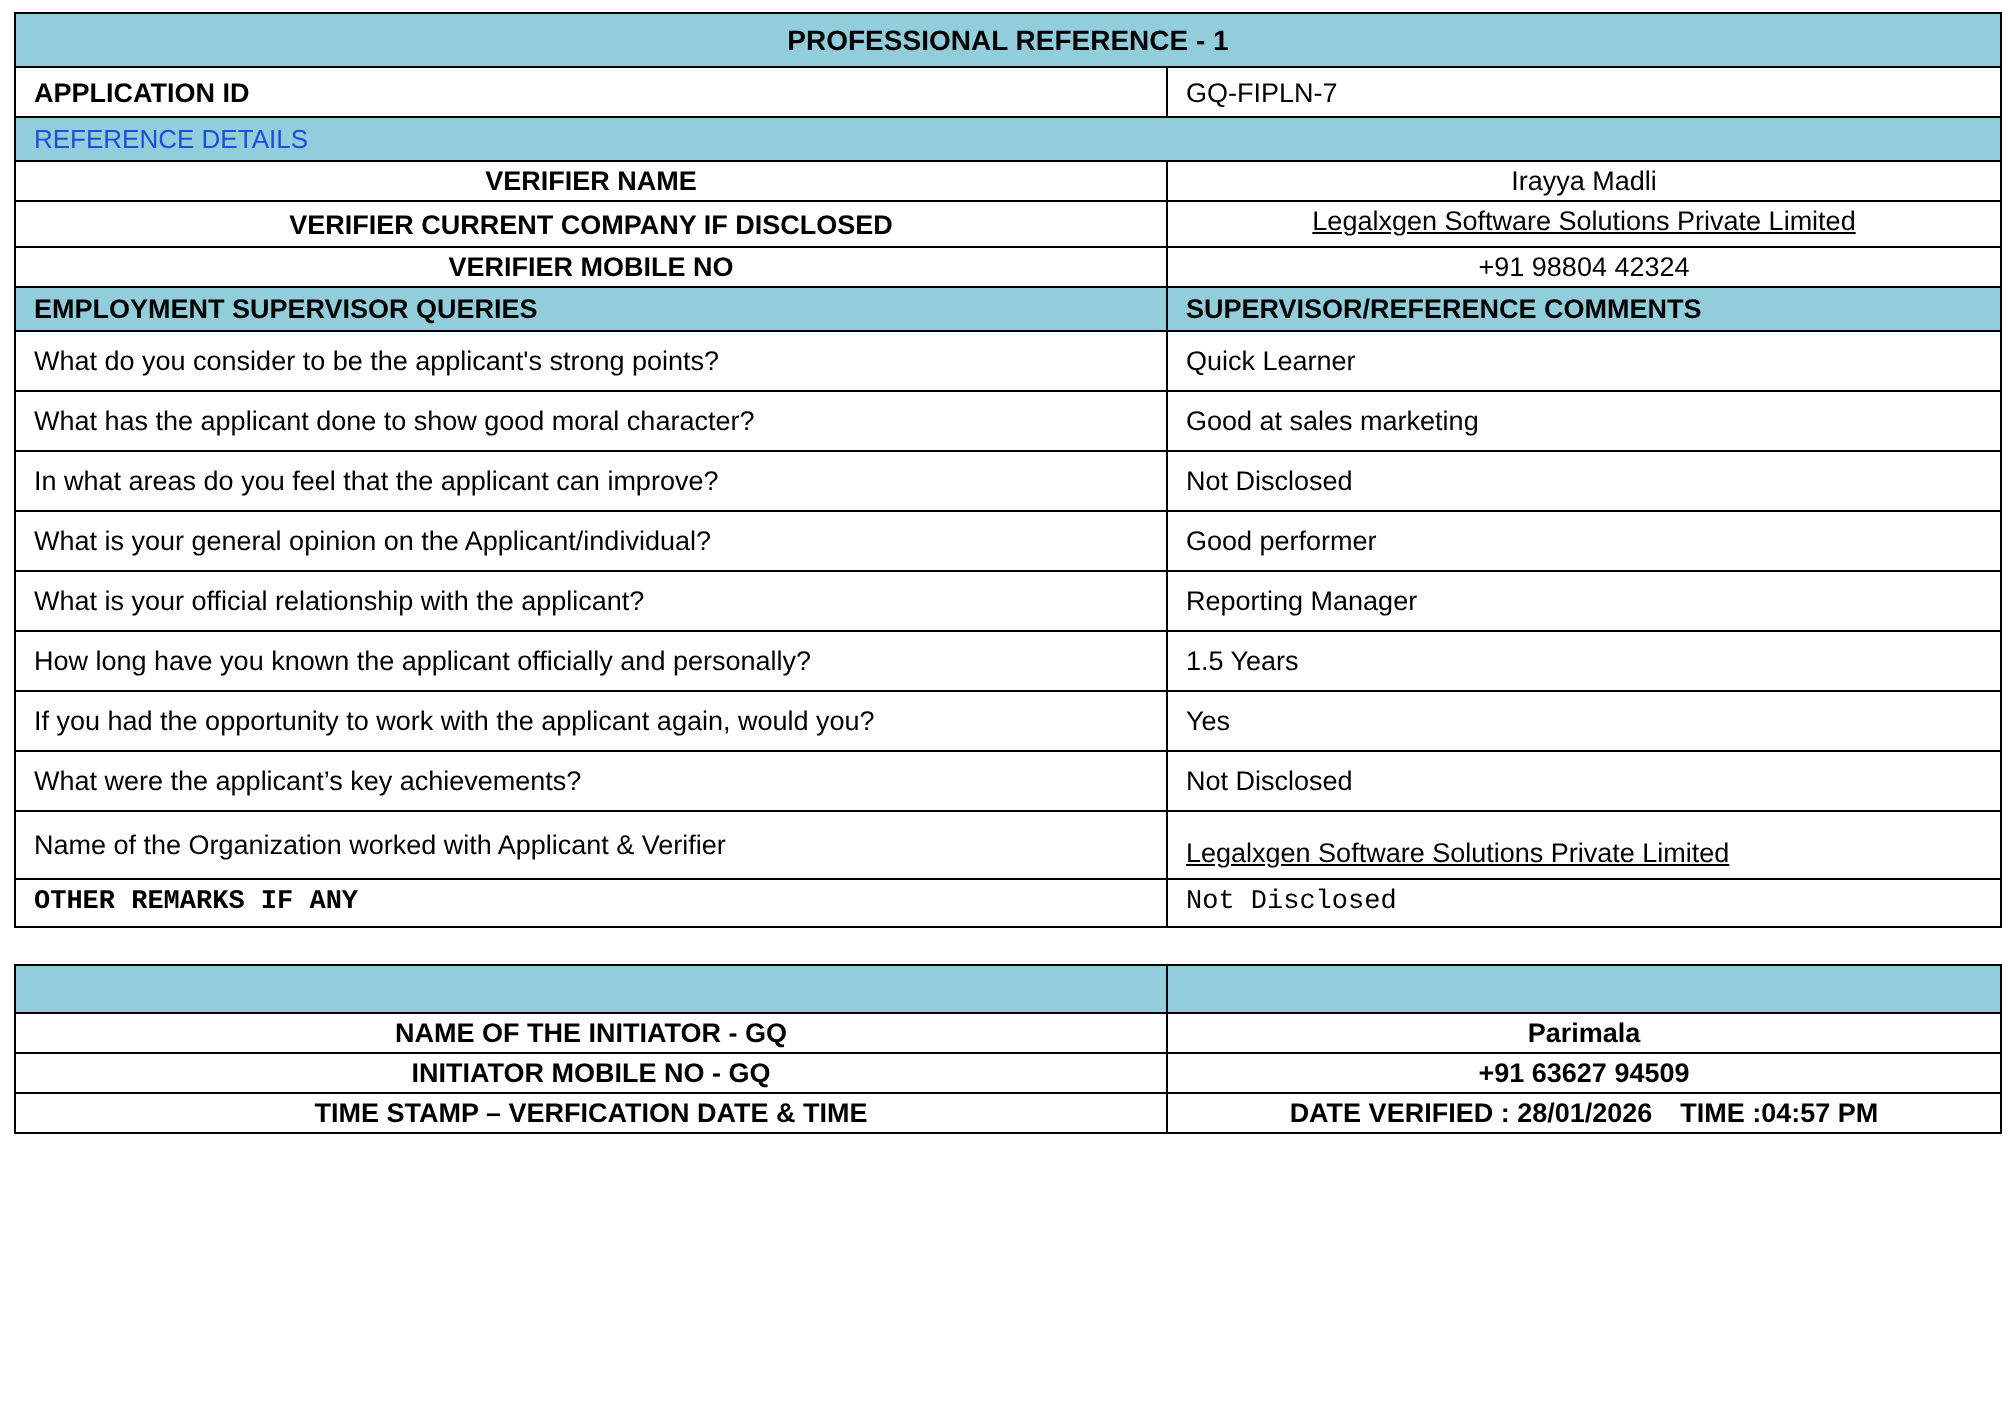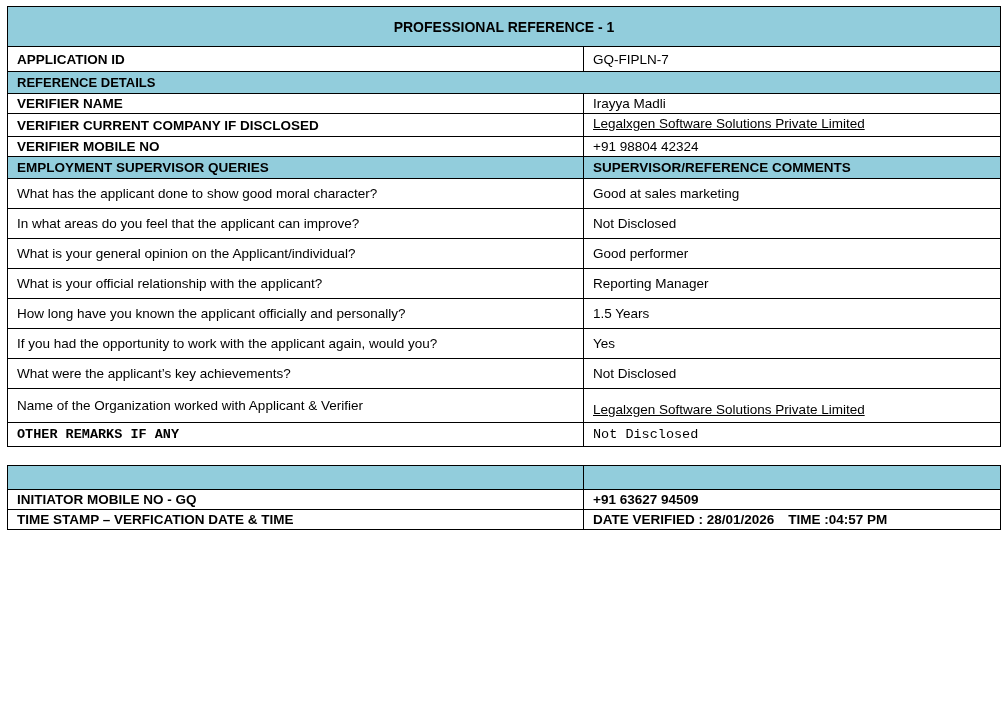--- a/index.html
+++ b/index.html
@@ -23,28 +23,28 @@
     font-size: 13.5px;
     vertical-align: middle;
     overflow: hidden;
     white-space: nowrap;
   }
   .blue { background: #92CDDC; }
   .title-cell {
     text-align: center;
     font-weight: bold;
     font-size: 14px;
-    height: 40px;
+    height: 27px;
   }
   .lbl { font-weight: bold; }
-  .section-lbl { font-weight: bold; font-size: 13px; color: #000000; }
+  .section-lbl { font-weight: normal; font-size: 13px; color: #1d4ed8; }
   .bold-val { font-weight: bold; }
   .h25 td { height: 25px; }
   .h22 td { height: 22px; }
-  .h26 td { height: 20px; }
+  .h26 td { height: 20px; text-align: center; }
   .h30 td { height: 30px; }
   .h34 td { height: 34px; }
   .h24 td { height: 24px; font-family: Liberation Mono, monospace; }
   .org-val { vertical-align: bottom; padding-bottom: 5px; text-decoration: underline; }
   a.email {
     color: #0563C1;
     text-decoration: underline;
   }
   .spacer { height: 18px; }
   .time-part { margin-left: 14px; }
@@ -85,20 +85,24 @@
         <td class="lbl">VERIFIER MOBILE NO</td>
         <td>+91 98804 42324</td>
       </tr>
 
       <tr class="h22">
         <td class="blue lbl">EMPLOYMENT SUPERVISOR QUERIES</td>
         <td class="blue lbl">SUPERVISOR/REFERENCE COMMENTS</td>
       </tr>
 
       <tr class="h30">
+        <td>What do you consider to be the applicant's strong points?</td>
+        <td>Quick Learner</td>
+      </tr>
+      <tr class="h30">
         <td>What has the applicant done to show good moral character?</td>
         <td>Good at sales marketing</td>
       </tr>
       <tr class="h30">
         <td>In what areas do you feel that the applicant can improve?</td>
         <td>Not Disclosed</td>
       </tr>
       <tr class="h30">
         <td>What is your general opinion on the Applicant/individual?</td>
         <td>Good performer</td>
@@ -136,20 +140,24 @@
     <colgroup>
         <col class="c-left">
         <col class="c-right">
       </colgroup>
     <tbody>
       <tr class="h24">
         <td class="blue"></td>
         <td class="blue"></td>
       </tr>
       <tr class="h26">
+        <td class="lbl">NAME OF THE INITIATOR - GQ</td>
+        <td class="bold-val">Parimala</td>
+      </tr>
+      <tr class="h26">
         <td class="lbl">INITIATOR MOBILE NO - GQ</td>
         <td class="bold-val">+91 63627 94509</td>
       </tr>
       <tr class="h26">
         <td class="lbl">TIME STAMP – VERFICATION DATE &amp; TIME</td>
         <td class="bold-val">
           <span>DATE VERIFIED : 28/01/2026</span><span class="time-part">TIME :04:57 PM</span>
         </td>
       </tr>
     </tbody>

